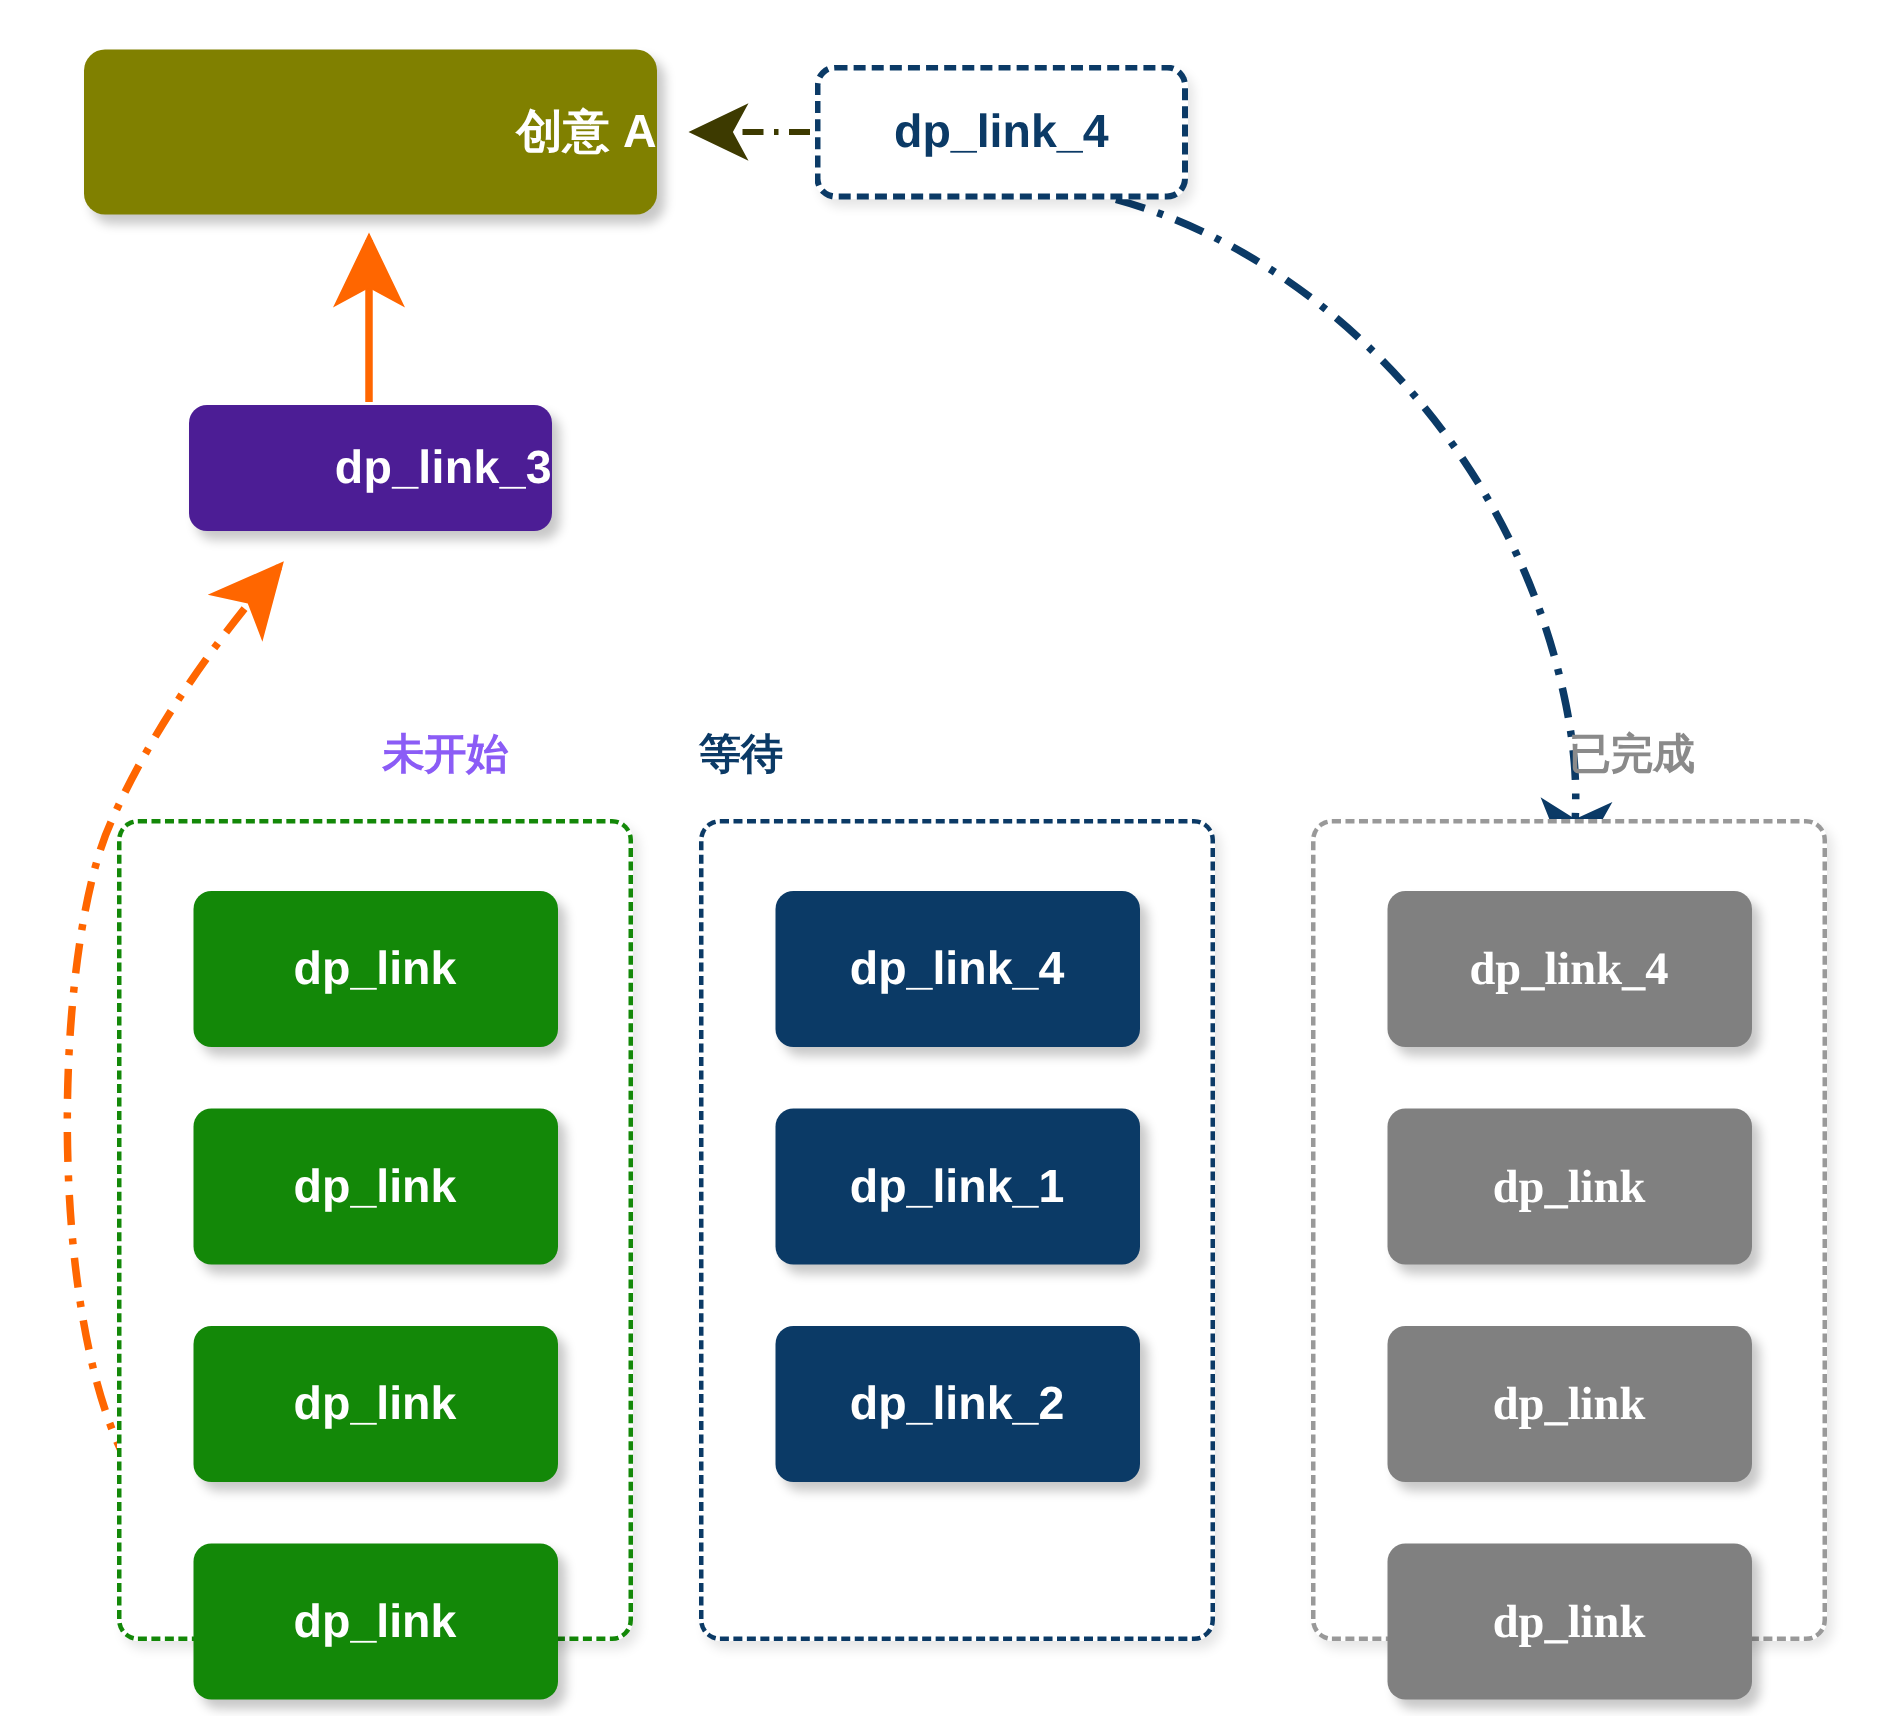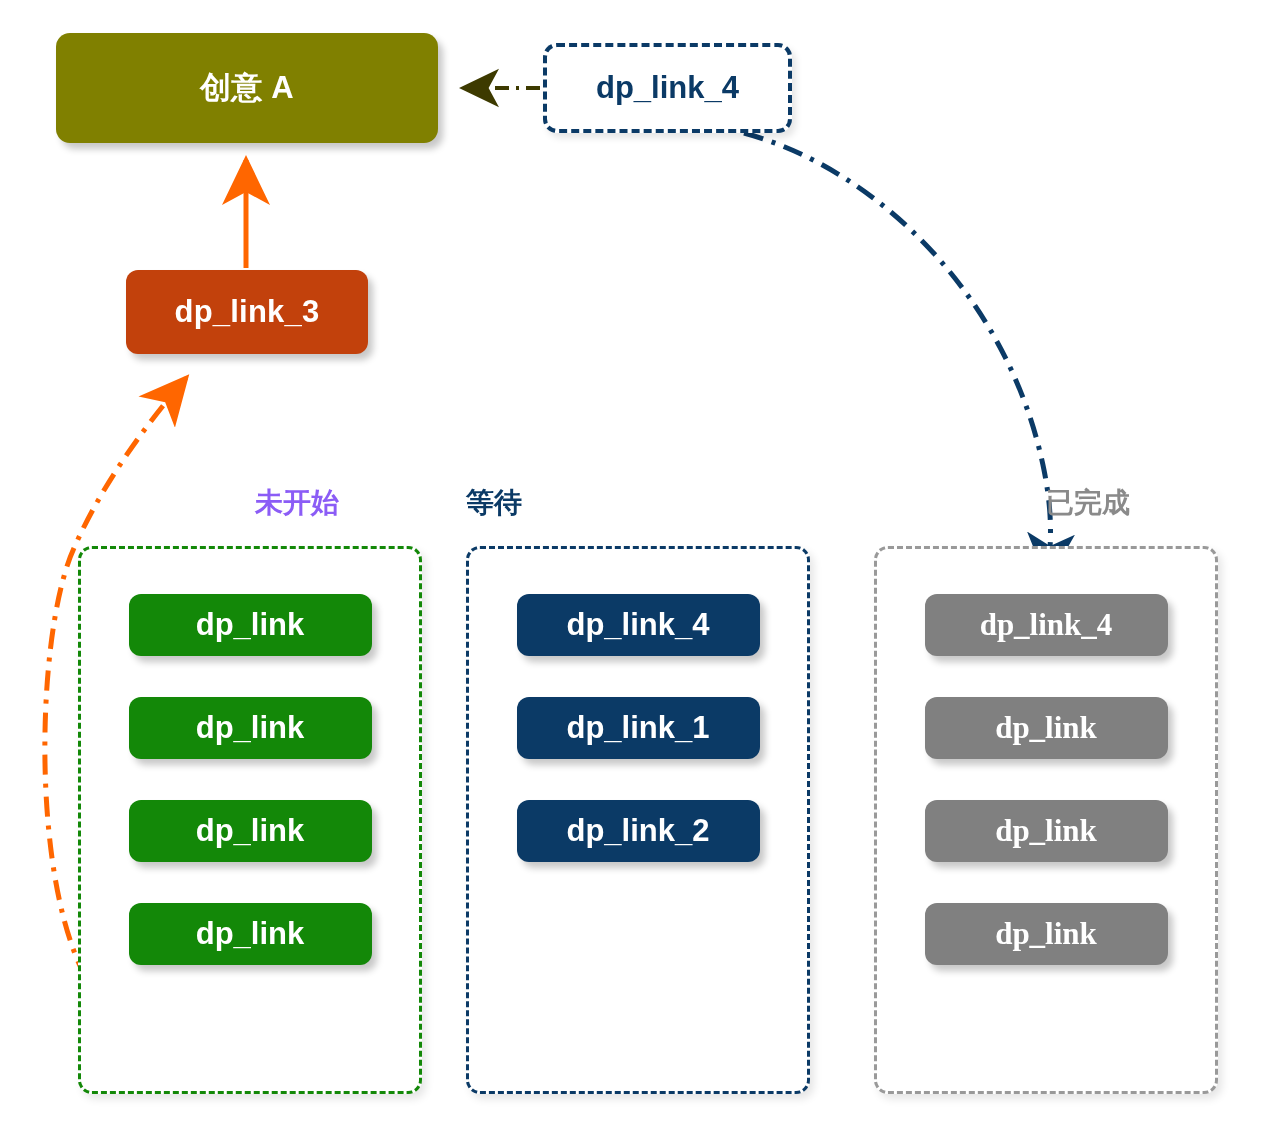--- a/index.html
+++ b/index.html
@@ -24,21 +24,21 @@
     width: 1268px;
     height: 1144px;
     pointer-events: none;
   }
 
   
   .node {
     position: absolute;
     display: flex;
     align-items: center;
-    justify-content: center;
+    justify-content: flex-end;
     box-sizing: border-box;
     border-radius: 12px;
     color: #ffffff;
     font-weight: bold;
     letter-spacing: .2px;
     box-shadow: 5px 6px 7px rgba(0,0,0,0.22);
     white-space: nowrap;
   }
 
   .node-idea {
@@ -49,21 +49,21 @@
     background: #808000;
     border-radius: 14px;
     font-size: 31px;
   }
 
   .node-stage {
     left: 126px;
     top: 270px;
     width: 242px;
     height: 84px;
-    background: #c2410c;
+    background: #4c1d95;
     font-size: 31px;
   }
 
   
   .node-ghost {
     position: absolute;
     left: 543px;
     top: 43px;
     width: 249px;
     height: 90px;
@@ -126,21 +126,21 @@
     width: 344px;
     height: 548px;
     padding: 48px 0 0 0;
     box-sizing: border-box;
   }
 
   .card {
     position: relative;
     margin: 0 auto 41px auto;
     width: 243px;
-    height: 62px;
+    height: 104px;
     display: flex;
     align-items: center;
     justify-content: center;
     border-radius: 12px;
     color: #ffffff;
     font-size: 31px;
     font-weight: bold;
     box-shadow: 5px 6px 7px rgba(0,0,0,0.22);
     white-space: nowrap;
   }

